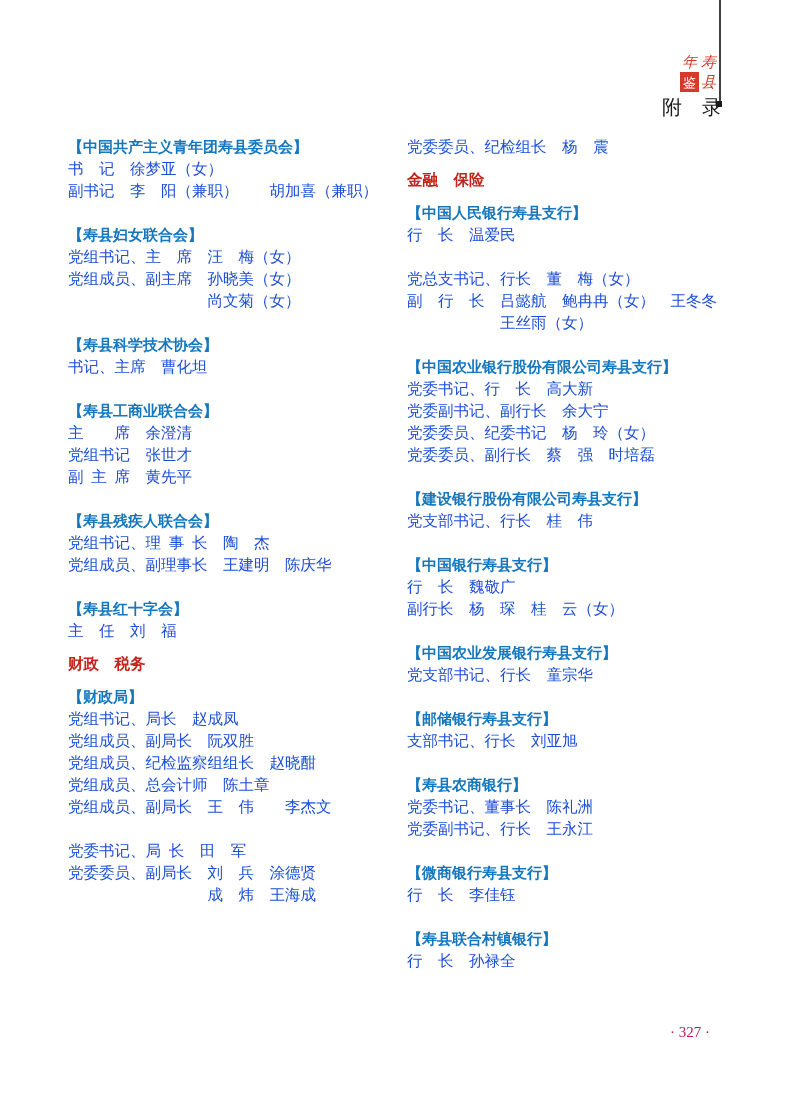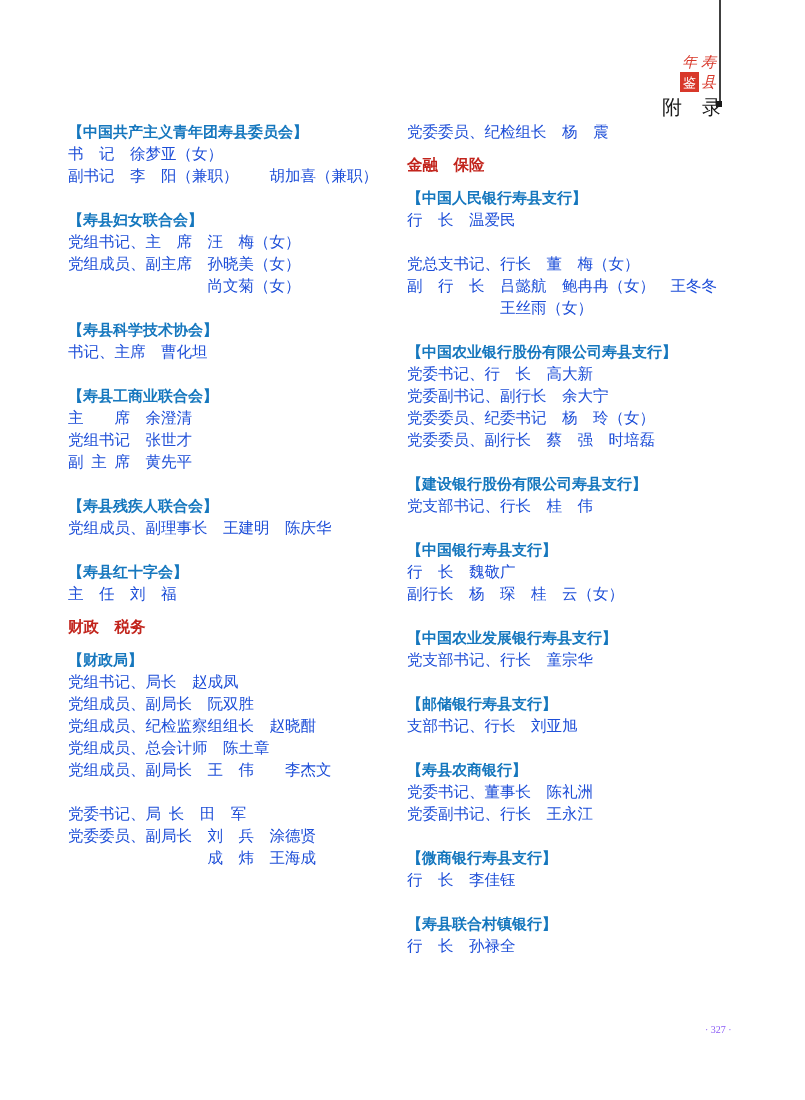--- a/index.html
+++ b/index.html
@@ -67,21 +67,21 @@
     top: 94px;
     font-family: "Liberation Sans", "DejaVu Sans", sans-serif;
     font-weight: normal;
     font-size: 20px;
     color: #1a1a1a;
     white-space: pre;
   }
   
   .col {
     position: absolute;
-    top: 121px;
+    top: 136px;
   }
   .col-left  { left: 68px;  width: 326px; }
   .col-right { left: 407px; width: 336px; }
   .section { margin: 0 0 22px 0; }
   .section-title {
     height: 22px;
     line-height: 22px;
     font-family: "Liberation Sans", "DejaVu Sans", sans-serif;
     font-weight: bold;
     font-size: 15px;
@@ -100,24 +100,24 @@
     line-height: 44px;
     margin-top: -22px;
     font-family: "Liberation Sans", "DejaVu Sans", sans-serif;
     font-weight: bold;
     font-size: 15.5px;
     color: #c2241c;
     white-space: pre;
   }
   .page-number {
     position: absolute;
-    left: 705px;
+    left: 670px;
     top: 1024px;
-    font-size: 10px;
-    color: #8b5cf6;
+    font-size: 15px;
+    color: #be185d;
     white-space: pre;
   }
 </style>
 </head>
 <body>
 
 <div class="page">
   <div class="vline"></div>
   <div class="vline-dot"></div>
 
@@ -147,20 +147,21 @@
         <div class="entry-line">书记、主席　曹化坦</div>
       </div>
       <div class="section">
         <div class="section-title">【寿县工商业联合会】</div>
         <div class="entry-line">主　　席　余澄清</div>
         <div class="entry-line">党组书记　张世才</div>
         <div class="entry-line">副 主 席　黄先平</div>
       </div>
       <div class="section">
         <div class="section-title">【寿县残疾人联合会】</div>
+        <div class="entry-line">党组书记、理 事 长　陶　杰</div>
         <div class="entry-line">党组成员、副理事长　王建明　陈庆华</div>
       </div>
       <div class="section">
         <div class="section-title">【寿县红十字会】</div>
         <div class="entry-line">主　任　刘　福</div>
       </div>
       <div class="category">财政　税务</div>
       <div class="section">
         <div class="section-title">【财政局】</div>
         <div class="entry-line">党组书记、局长　赵成凤</div>

